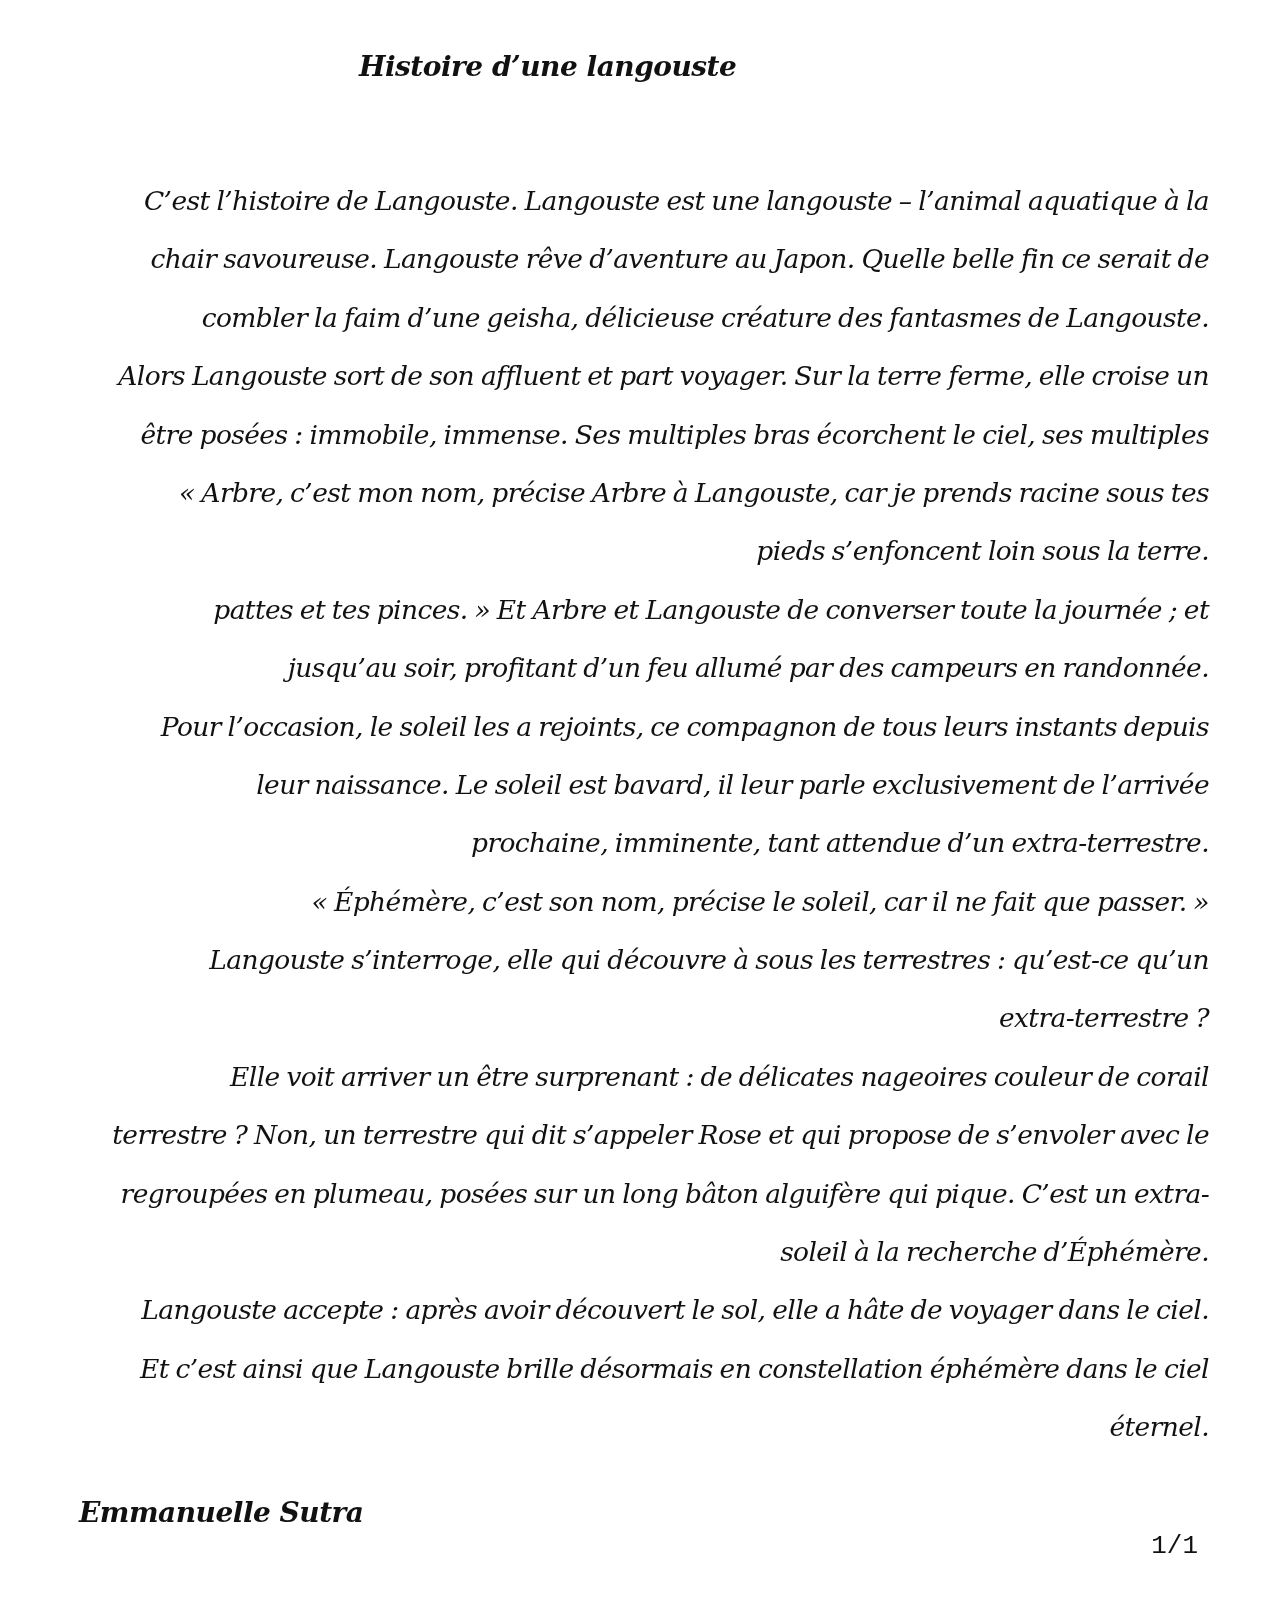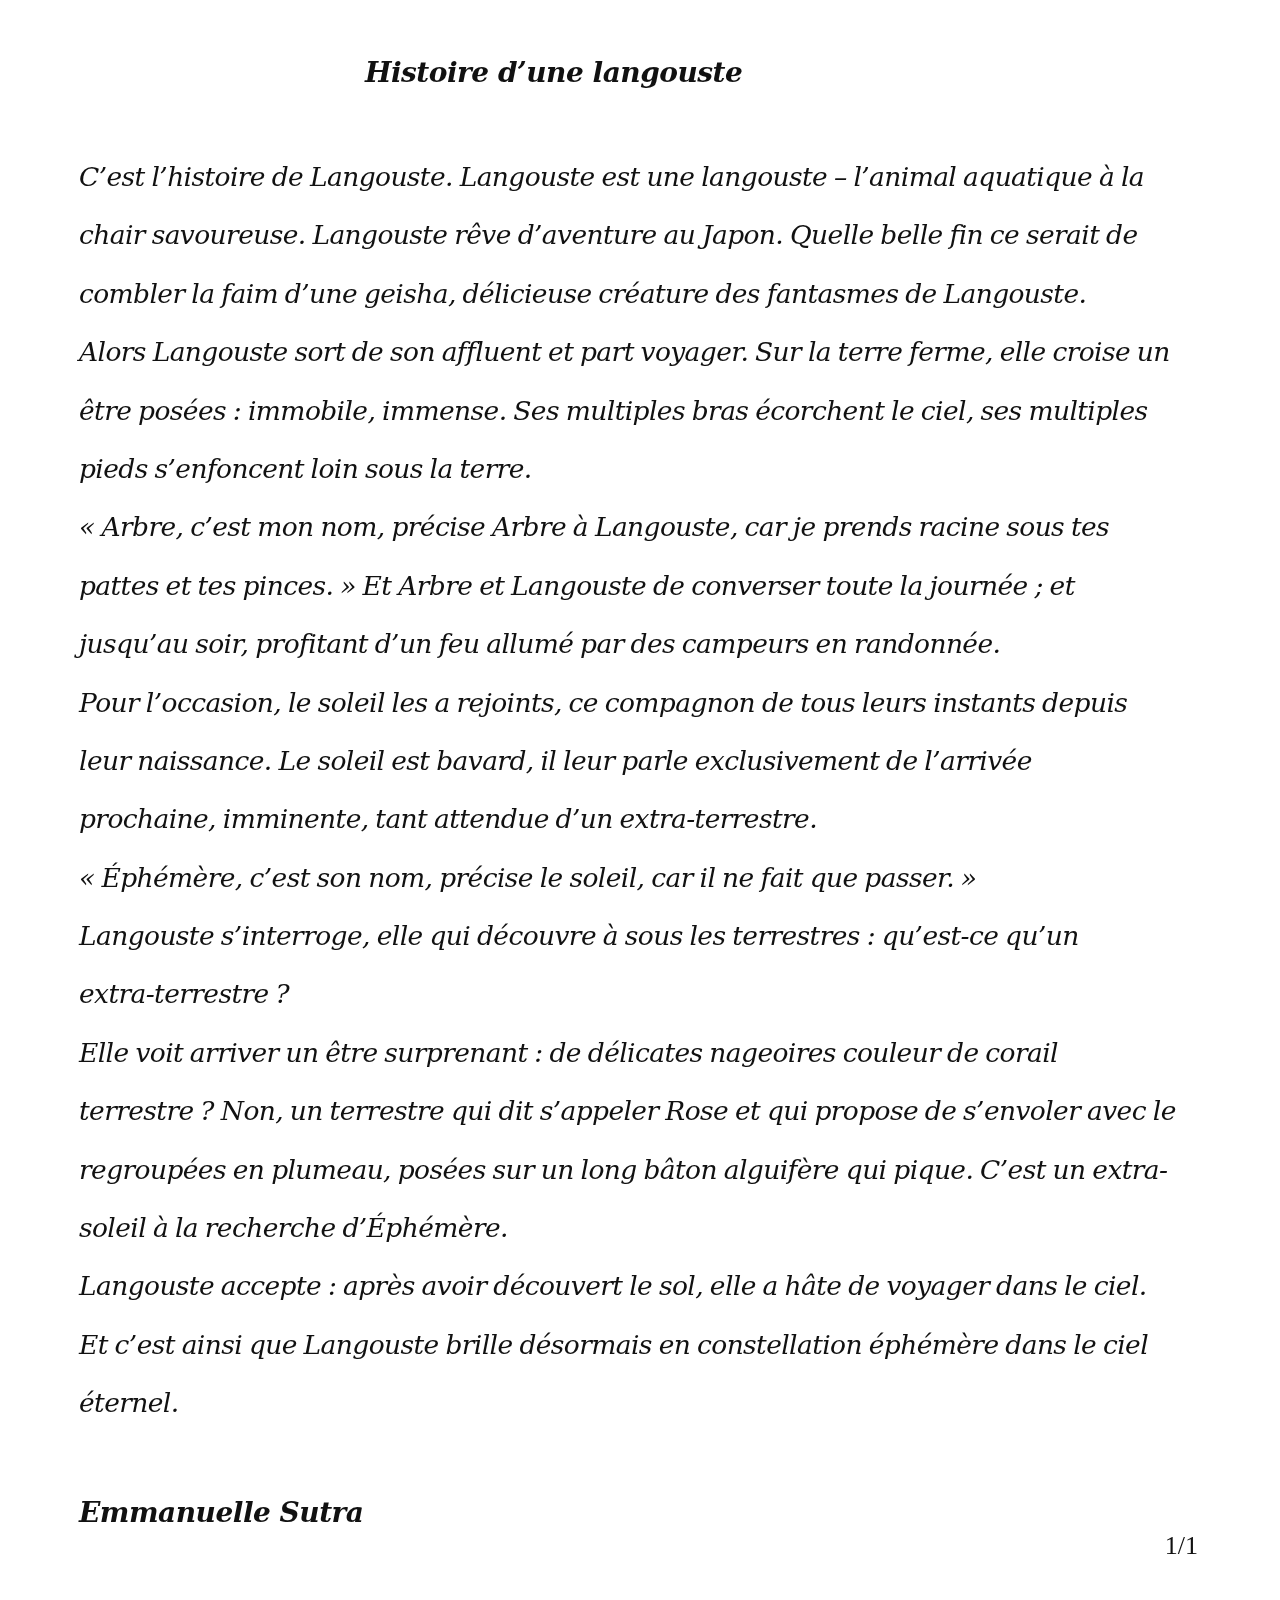--- a/index.html
+++ b/index.html
@@ -16,28 +16,29 @@
       font-family: "DejaVu Serif", serif;
     }
     .title {
       position: absolute;
       left: 353px;
       top: 44px;
       font-size: 28px;
       font-weight: bold;
       font-style: italic;
       letter-spacing: -0.5px;
-      margin: 12px;
+      margin: 6px;
       white-space: nowrap;
     }
     .body-text {
       position: absolute;
       left: 79px;
-      top: 148px;
+      top: 172px;
       width: 1130px;
+      text-align: right;
     }
     .line {
       height: 58.4px;
       line-height: 58.4px;
       font-size: 26.5px;
       font-style: italic;
       white-space: nowrap;
       letter-spacing: -0.6px;
       word-spacing: -1px;
     }
@@ -49,37 +50,37 @@
       font-weight: bold;
       font-style: italic;
       white-space: nowrap;
       letter-spacing: -0.5px;
     }
     .page-number {
       position: absolute;
       right: 82px;
       top: 1531px;
       font-size: 26px;
-      font-family: Liberation Serif, serif;
+      font-family: Liberation Mono, monospace;
       white-space: nowrap;
     }
   </style>
 </head>
 <body>
 
 <h1 class="title">Histoire d’une langouste</h1>
 
 <div class="body-text">
   <div class="line">C’est l’histoire de Langouste. Langouste est une langouste – l’animal aquatique à la</div>
   <div class="line">chair savoureuse. Langouste rêve d’aventure au Japon. Quelle belle fin ce serait de</div>
   <div class="line">combler la faim d’une geisha, délicieuse créature des fantasmes de Langouste.</div>
   <div class="line">Alors Langouste sort de son affluent et part voyager. Sur la terre ferme, elle croise un</div>
   <div class="line">être posées : immobile, immense. Ses multiples bras écorchent le ciel, ses multiples</div>
+  <div class="line">« Arbre, c’est mon nom, précise Arbre à Langouste, car je prends racine sous tes</div>
   <div class="line">pieds s’enfoncent loin sous la terre.</div>
-  <div class="line">« Arbre, c’est mon nom, précise Arbre à Langouste, car je prends racine sous tes</div>
   <div class="line">pattes et tes pinces. » Et Arbre et Langouste de converser toute la journée ; et</div>
   <div class="line">jusqu’au soir, profitant d’un feu allumé par des campeurs en randonnée.</div>
   <div class="line">Pour l’occasion, le soleil les a rejoints, ce compagnon de tous leurs instants depuis</div>
   <div class="line">leur naissance. Le soleil est bavard, il leur parle exclusivement de l’arrivée</div>
   <div class="line">prochaine, imminente, tant attendue d’un extra-terrestre.</div>
   <div class="line">« Éphémère, c’est son nom, précise le soleil, car il ne fait que passer. »</div>
   <div class="line">Langouste s’interroge, elle qui découvre à sous les terrestres : qu’est-ce qu’un</div>
   <div class="line">extra-terrestre ?</div>
   <div class="line">Elle voit arriver un être surprenant : de délicates nageoires couleur de corail</div>
   <div class="line">terrestre ? Non, un terrestre qui dit s’appeler Rose et qui propose de s’envoler avec le</div>

